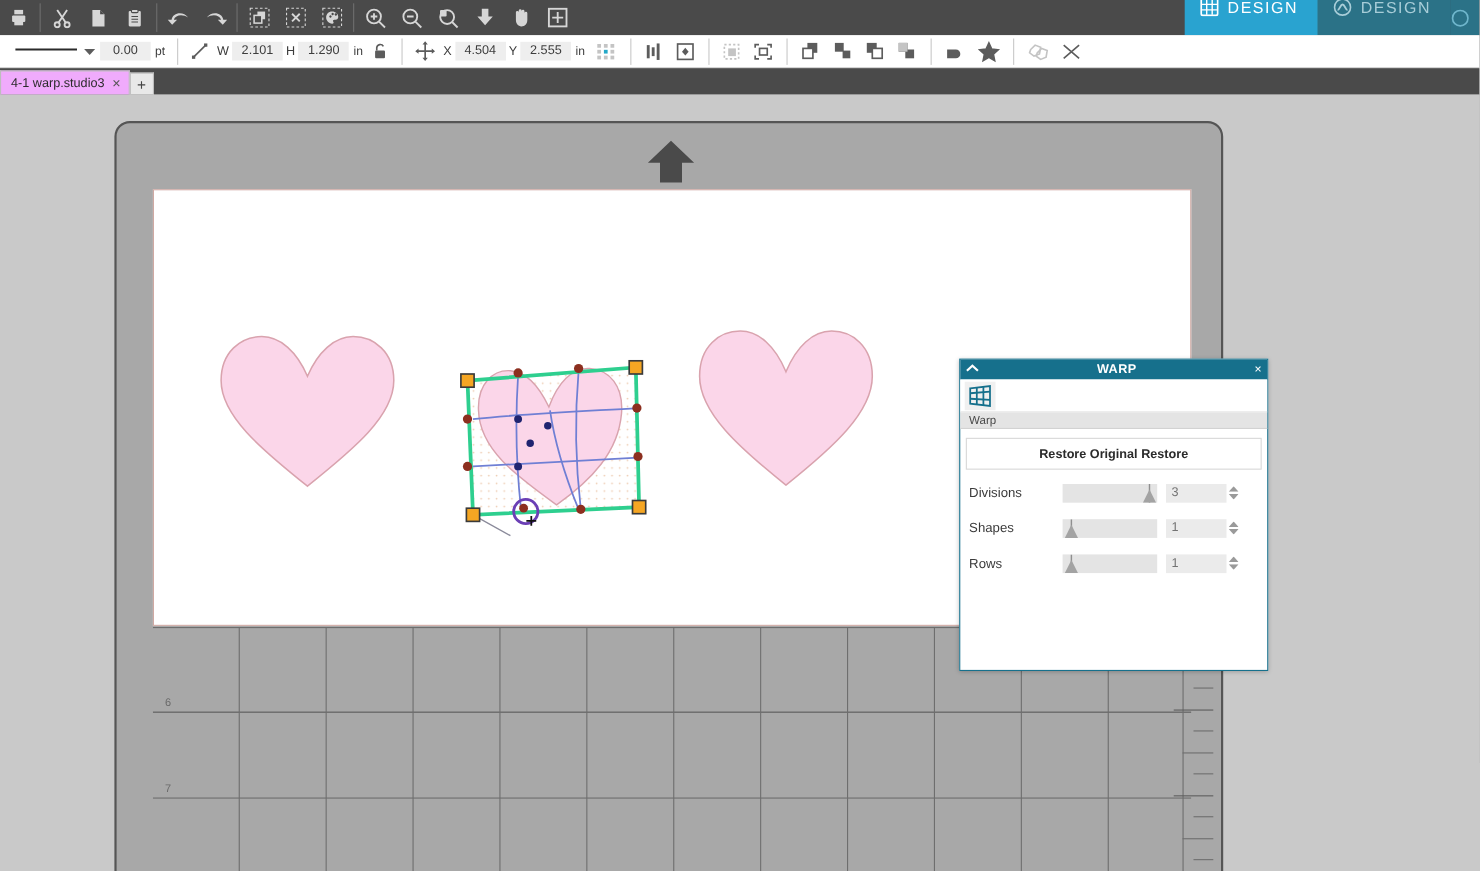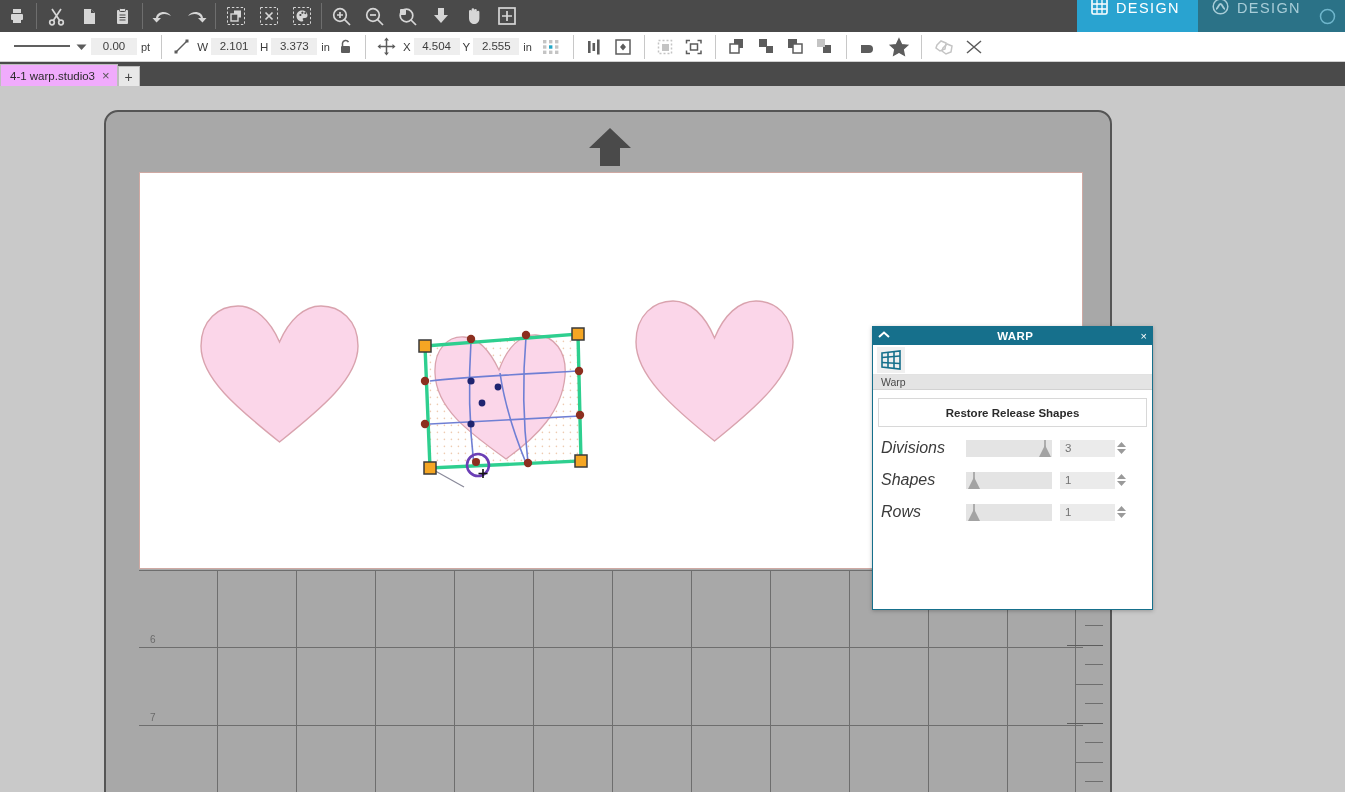--- a/index.html
+++ b/index.html
@@ -182,21 +182,21 @@
     border: 1px solid #d8d8d8; background: #ffffff;
     display: flex; align-items: center; justify-content: center;
     font-size: 11.5px; font-weight: bold; color: #2b2b2b;
     cursor: pointer;
   }
   .warp-btn.disabled { color: #b2b2b2; font-weight: normal; cursor: default; }
   .slider-row {
     display: flex; align-items: center; height: 26px; margin-bottom: 6px;
   }
   .slider-label {
-    width: 88px; font-size: 16px; color: #3b3b3b; padding-left: 3px; font-style: italic;
+    width: 88px; font-size: 12px; color: #3b3b3b; padding-left: 3px;
   }
   .slider-track {
     position: relative;
     width: 86px; height: 17px; background: #e4e4e4;
   }
   .slider-thumb { position: absolute; top: 0; }
   .slider-spin {
     display: flex; align-items: stretch; margin-left: 8px;
   }
   .spin-value {
@@ -370,21 +370,21 @@
   <div class="p-btn">
     <svg width="17" height="17" viewBox="0 0 17 17">
         <path class="gi-stroke" stroke-width="1.6" d="M3 14 L14 3"></path>
         <rect class="gi-fill" x="1.5" y="12.5" width="3" height="3"></rect>
         <rect class="gi-fill" x="12.5" y="1.5" width="3" height="3"></rect>
       </svg>
   </div>
   <div class="p-label">W</div>
   <div class="p-field">2.101</div>
   <div class="p-label">H</div>
-  <div class="p-field">3.373</div>
+  <div class="p-field">1.290</div>
   <div class="p-unit">in</div>
   <div class="p-btn">
     <svg width="16" height="17" viewBox="0 0 16 17">
         <path class="gi-stroke" stroke-width="1.6" d="M4.5 8 V5.2 a3.2 3.2 0 0 1 6 -1"></path>
         <rect class="gi-fill" x="3" y="8" width="9" height="7" rx="1"></rect>
       </svg>
   </div>
   <div class="p-sep"></div>
 
   <div class="p-btn">
@@ -637,21 +637,21 @@
           <path d="M2 3 L20 1 L20 19 L2 17 Z" fill="none" stroke="#16708c" stroke-width="1.6"></path>
           <path d="M8 2.3 L8 17.7 M14 1.7 L14 18.3" stroke="#16708c" stroke-width="1.6"></path>
           <path d="M2 7.5 L20 6 M2 12.5 L20 13.5" stroke="#16708c" stroke-width="1.6"></path>
         </svg>
       </div>
     </div>
 
     <div id="warp-subtitle">Warp</div>
 
     <div id="warp-body">
-      <div class="warp-btn">Restore Release Shapes</div>
+      <div class="warp-btn">Restore Original Restore</div>
 
       <div class="slider-row">
         <div class="slider-label">Divisions</div>
         <div class="slider-track">
           <div class="slider-thumb" style="left:72px;">
             <svg width="14" height="17" viewBox="0 0 14 17">
                 <path d="M7 0 L7 17" stroke="#8f8f8f" stroke-width="1.3"></path>
                 <path d="M7 5 L13 17 L1 17 Z" fill="#a3a3a3"></path>
               </svg>
           </div>

